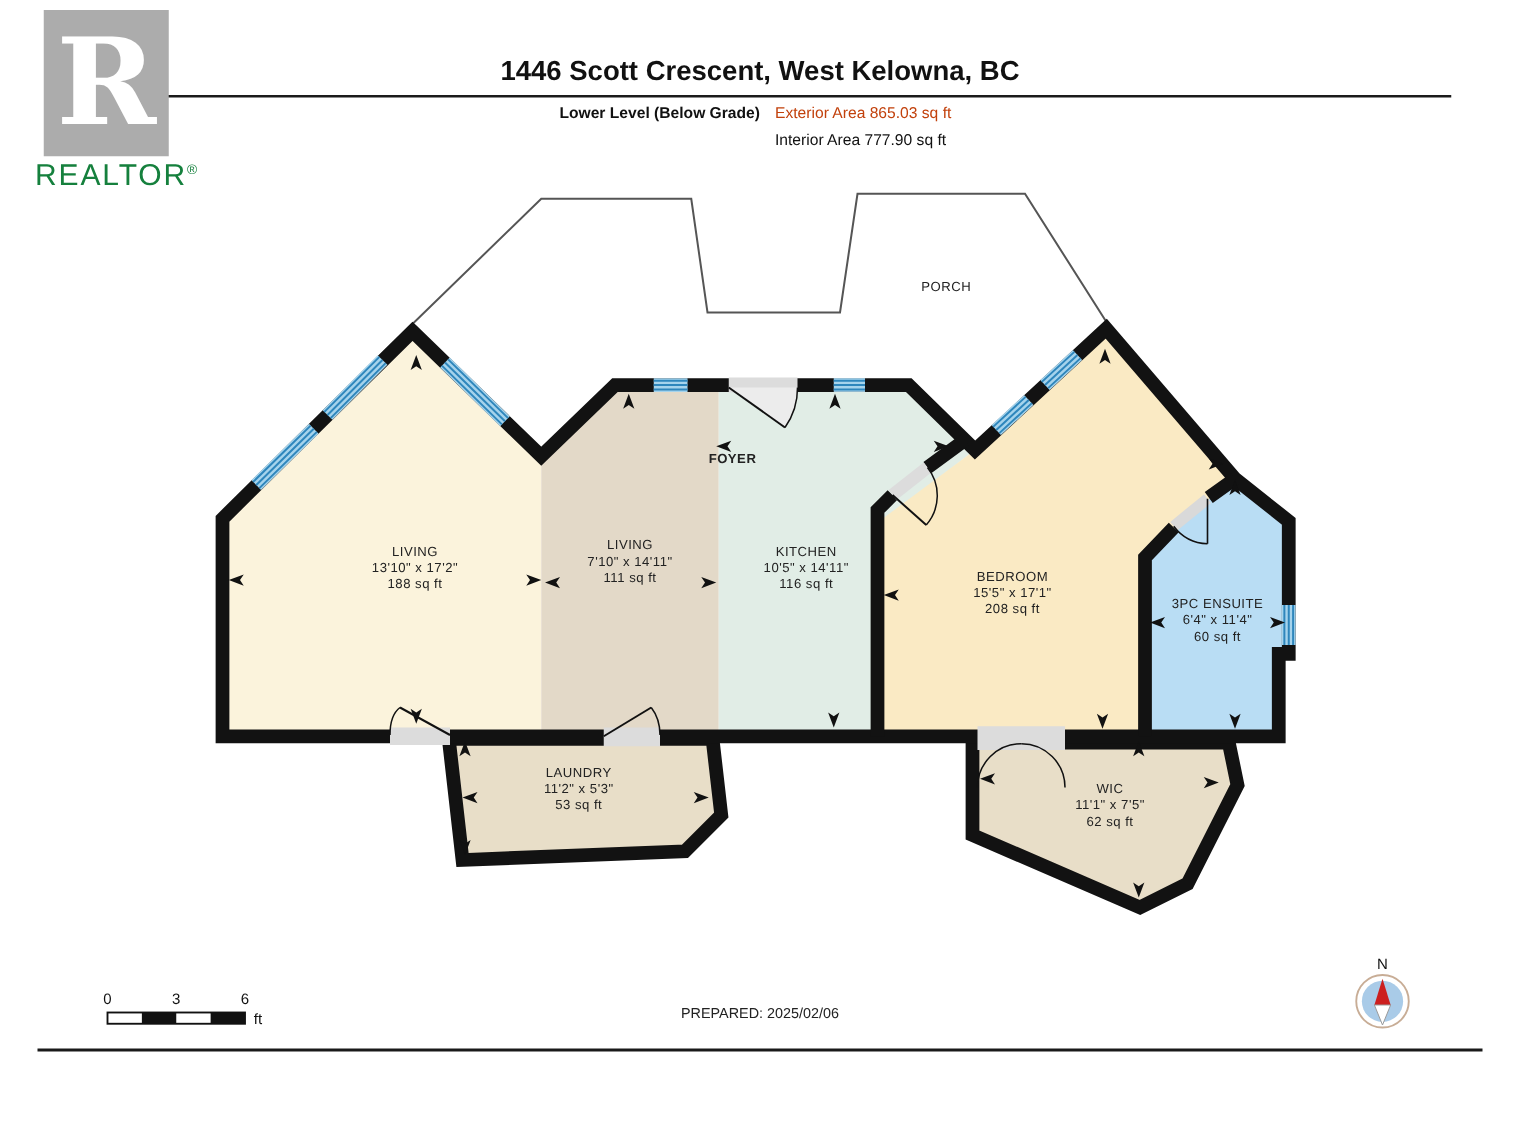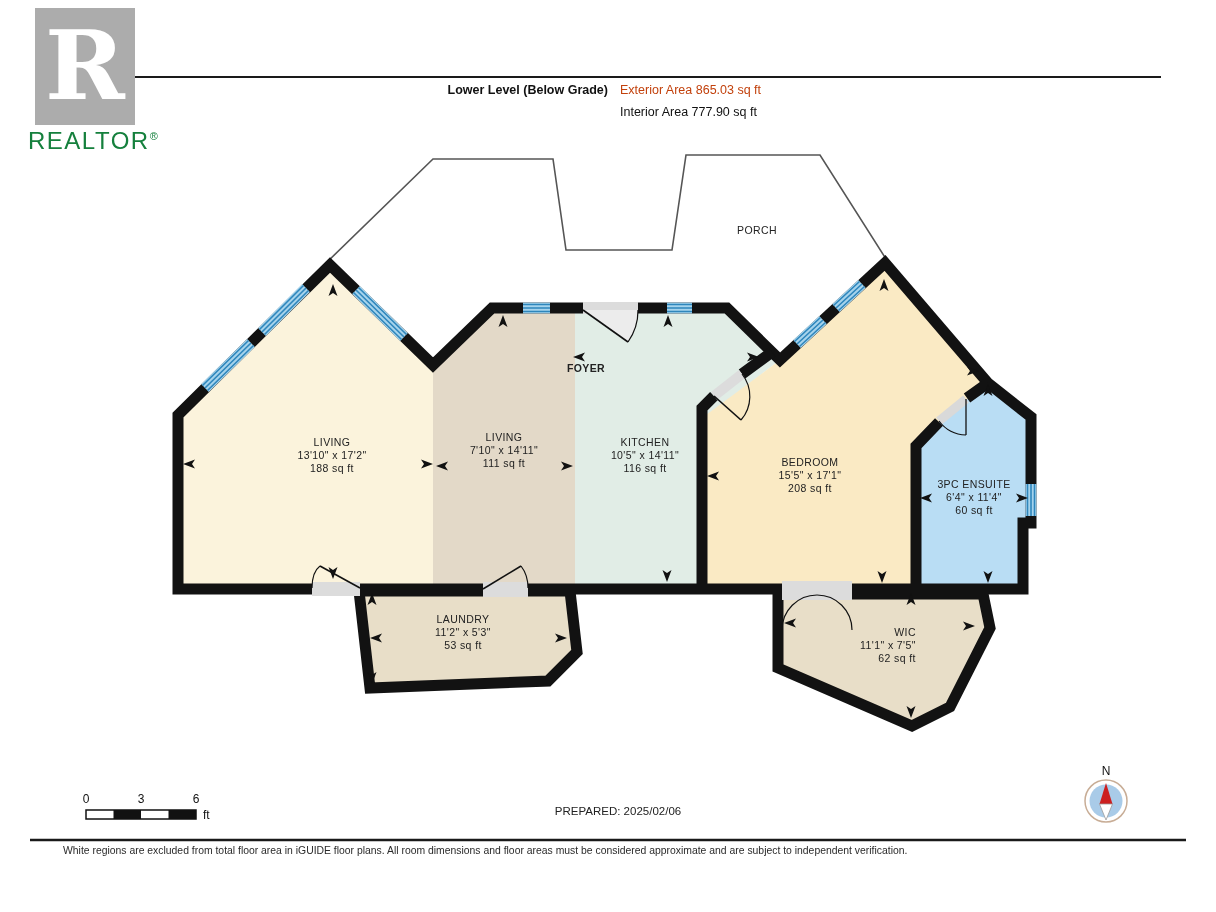--- a/index.html
+++ b/index.html
@@ -9,21 +9,21 @@
   .abs{position:absolute;}
   .center{transform:translate(-50%,-50%);}
   #title{left:608px;top:57px;font-size:22px;font-weight:bold;color:#111;white-space:nowrap;}
   #level-label{right:608px;top:90px;font-size:12.5px;font-weight:bold;color:#111;white-space:nowrap;transform:translateY(-50%);}
   #ext-area{left:620px;top:90px;font-size:12.5px;color:#c2410c;white-space:nowrap;transform:translateY(-50%);}
   #int-area{left:620px;top:112px;font-size:12.5px;color:#111;white-space:nowrap;transform:translateY(-50%);}
   #brand{left:28px;top:141px;font-size:24px;color:#15803d;letter-spacing:1.5px;transform:translateY(-50%);white-space:nowrap;}
   #brand sup{font-size:11px;letter-spacing:0;}
   .room-label{text-align:center;color:#222;font-size:10.5px;line-height:13px;letter-spacing:.4px;white-space:nowrap;}
   .room-name{}
-  #prepared{left:608px;top:811px;font-size:11.5px;color:#222;transform:translate(-50%,-50%);white-space:nowrap;margin-left:10px;}
+  #prepared{left:608px;top:811px;font-size:11.5px;color:#222;transform:translate(-50%,-50%);white-space:nowrap;}
   .tick{font-size:12px;color:#111;}
   #unit-ft{left:203px;top:815px;font-size:12px;color:#111;transform:translateY(-50%);}
   #north-label{left:1106px;top:771px;font-size:12px;color:#111;}
   #disclaimer{left:63px;top:845px;font-size:10.4px;color:#2a2a2a;white-space:nowrap;}
   #logo-box{left:35px;top:8px;width:100px;height:117px;background:#acacac;}
   #logo-r{left:85px;top:66px;font-family:"DejaVu Serif", serif;font-weight:bold;font-size:96px;color:#ffffff;line-height:1;}
 </style>
 </head>
 <body>
 
@@ -157,20 +157,21 @@
       <circle cx="1106" cy="801" r="16.5" fill="#A9CBE8"></circle>
       <path d="M1106,783 L1099.5,804 L1112.5,804 Z" fill="#CC1F1F"></path>
       <path d="M1099.5,804 L1112.5,804 L1106,820 Z" fill="#ffffff" stroke="#9a9a9a" stroke-width="0.8"></path>
     </g>
   </svg>
 
   <div class="abs" id="logo-box"></div>
   <div class="abs center" id="logo-r">R</div>
   <div class="abs" id="brand"><span>REALTOR</span><sup>®</sup></div>
 
+  <div class="abs center" id="title">1446 Scott Crescent, West Kelowna, BC</div>
   <div class="abs" id="level-label">Lower Level (Below Grade)</div>
   <div class="abs" id="ext-area">Exterior Area 865.03 sq ft</div>
   <div class="abs" id="int-area">Interior Area 777.90 sq ft</div>
 
   <div class="abs center room-label" style="left:757px;top:230px;">
     <div class="room-name">PORCH</div>
   </div>
   <div class="abs center room-label" style="left:586px;top:368px;font-weight:bold;">
     <div class="room-name">FOYER</div>
   </div>
@@ -197,28 +198,27 @@
   <div class="abs center room-label" style="left:974px;top:497px;">
     <div>3PC ENSUITE</div>
     <div>6'4" x 11'4"</div>
     <div>60 sq ft</div>
   </div>
   <div class="abs center room-label" style="left:463px;top:632px;">
     <div>LAUNDRY</div>
     <div>11'2" x 5'3"</div>
     <div>53 sq ft</div>
   </div>
-  <div class="abs center room-label" style="left:888px;top:645px;text-align:right;">
+  <div class="abs center room-label" style="left:888px;top:645px;">
     <div>WIC</div>
     <div>11'1" x 7'5"</div>
     <div>62 sq ft</div>
   </div>
 
   <div class="abs center tick" style="left:86px;top:799px;">0</div>
   <div class="abs center tick" style="left:141px;top:799px;">3</div>
   <div class="abs center tick" style="left:196px;top:799px;">6</div>
   <div class="abs" id="unit-ft">ft</div>
 
   <div class="abs" id="prepared">PREPARED: 2025/02/06</div>
   <div class="abs center" id="north-label">N</div>
-  <div class="abs" id="disclaimer">White regions are excluded from total floor area in iGUIDE floor plans. All room dimensions and floor areas must be considered approximate and are subject to independent verification.</div>
 
 </div>
 
 </body></html>

